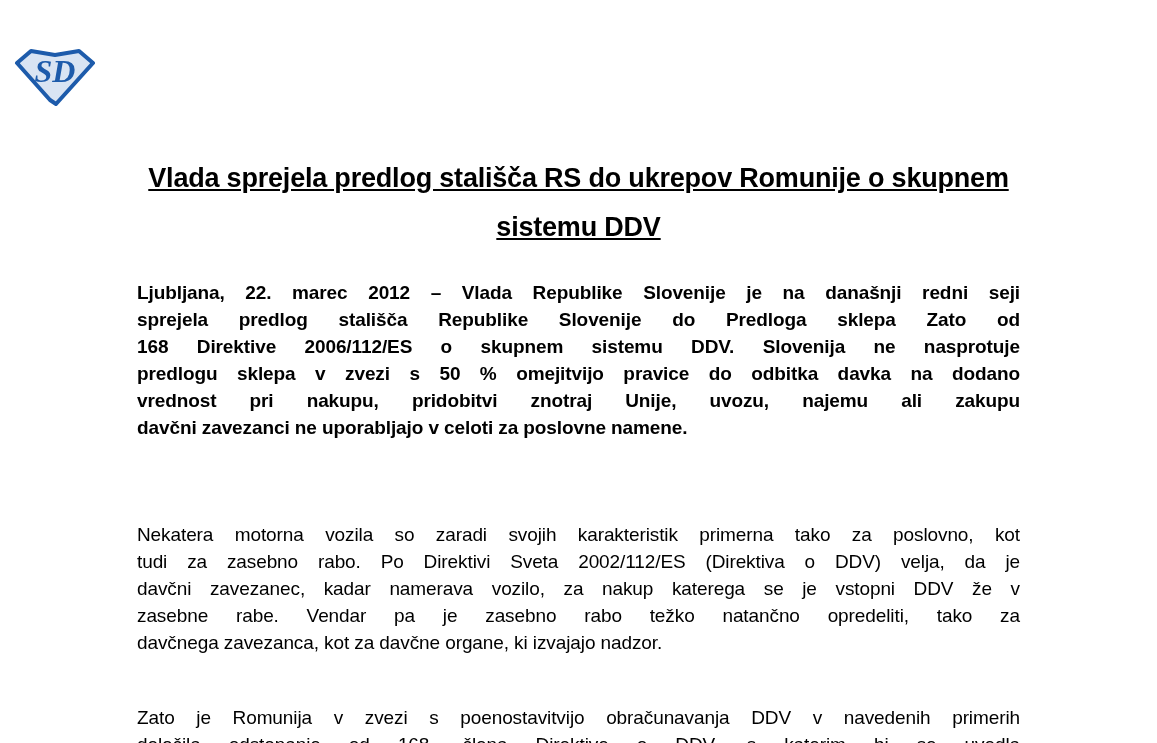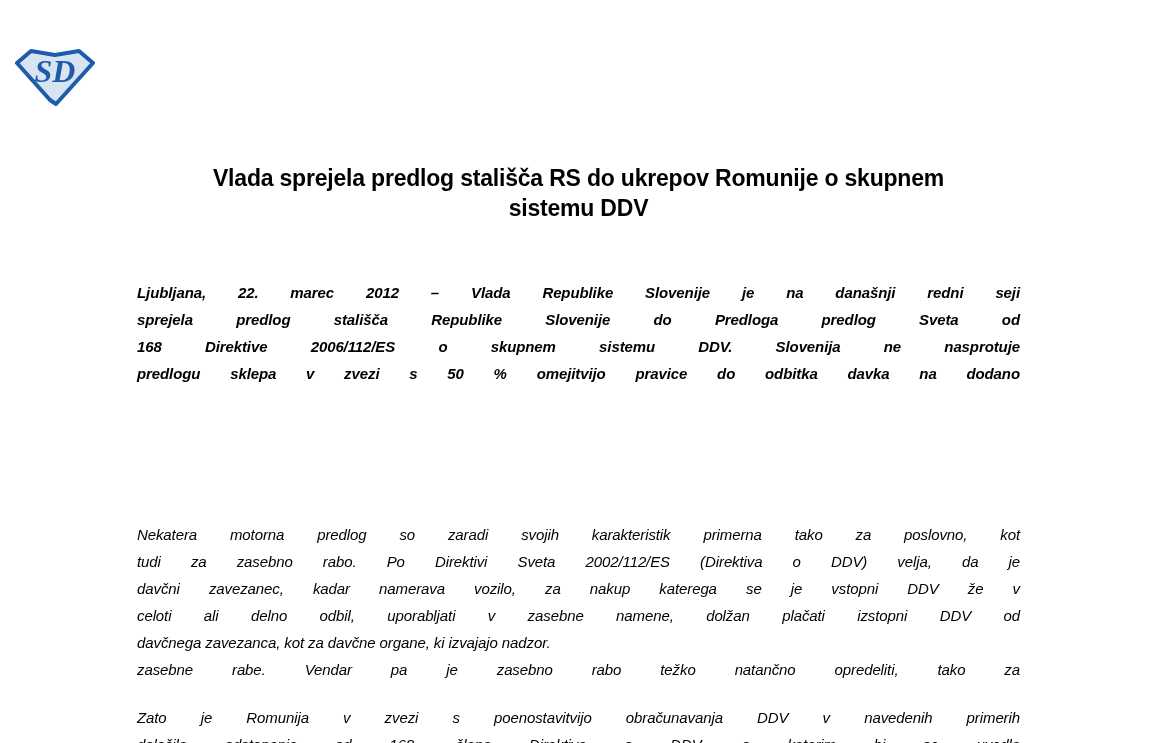--- a/index.html
+++ b/index.html
@@ -17,66 +17,67 @@
     left: 14px;
     top: 48px;
     width: 82px;
     height: 58px;
   }
   .doc-title {
     position: absolute;
     left: 137px;
     top: 163px;
     width: 883px;
-    font-size: 23px;
+    font-size: 27px;
     font-weight: bold;
     line-height: 30px;
     letter-spacing: -0.2px;
+    text-decoration: underline;
   }
   .doc-title .tline { text-align: center; text-align-last: center; }
   .para {
     position: absolute;
     left: 137px;
     width: 883px;
-    font-size: 15px;
+    font-size: 19px;
     line-height: 27px;
     letter-spacing: -0.1px;
-    font-style: italic;
   }
   .para .tline { text-align: justify; text-align-last: justify; }
   .para-bold { font-weight: bold; }
   .p1 { top: 279px; }
   .p2 { top: 521px; }
   .p3 { top: 704px; }
 </style>
 </head>
 <body>
 
 <svg class="logo" viewBox="0 0 82 58" xmlns="http://www.w3.org/2000/svg">
   <polygon points="3,15 17,3 41,7 65,3 79,15 42,56 36,52" fill="#d9e4f3" stroke="#1d5bab" stroke-width="4" stroke-linejoin="round"></polygon>
   <text x="41" y="34" text-anchor="middle" font-family="Liberation Serif, serif" font-size="32" font-style="italic" font-weight="bold" fill="#1d5bab">SD</text>
 </svg>
 
 <div class="doc-title">
     <div class="tline">Vlada sprejela predlog stališča RS do ukrepov Romunije o skupnem</div>
-    <div class="tline" style="text-align-last: center;">sistemu DDV</div>
+    <div class="tline" style="text-align-last: center; margin-top: 19px;">sistemu DDV</div>
   </div>
 
 <div class="para para-bold p1">
     <div class="tline">Ljubljana, 22. marec 2012 – Vlada Republike Slovenije je na današnji redni seji</div>
-    <div class="tline">sprejela predlog stališča Republike Slovenije do Predloga predlog Sveta od</div>
+    <div class="tline">sprejela predlog stališča Republike Slovenije do Predloga sklepa Zato od</div>
     <div class="tline">168 Direktive 2006/112/ES o skupnem sistemu DDV. Slovenija ne nasprotuje</div>
     <div class="tline">predlogu sklepa v zvezi s 50 % omejitvijo pravice do odbitka davka na dodano</div>
+    <div class="tline">vrednost pri nakupu, pridobitvi znotraj Unije, uvozu, najemu ali zakupu</div>
+    <div class="tline" style="text-align-last: left;">davčni zavezanci ne uporabljajo v celoti za poslovne namene.</div>
   </div>
 
 <div class="para p2">
-    <div class="tline">Nekatera motorna predlog so zaradi svojih karakteristik primerna tako za poslovno, kot</div>
+    <div class="tline">Nekatera motorna vozila so zaradi svojih karakteristik primerna tako za poslovno, kot</div>
     <div class="tline">tudi za zasebno rabo. Po Direktivi Sveta 2002/112/ES (Direktiva o DDV) velja, da je</div>
     <div class="tline">davčni zavezanec, kadar namerava vozilo, za nakup katerega se je vstopni DDV že v</div>
-    <div class="tline">celoti ali delno odbil, uporabljati v zasebne namene, dolžan plačati izstopni DDV od</div>
+    <div class="tline">zasebne rabe. Vendar pa je zasebno rabo težko natančno opredeliti, tako za</div>
     <div class="tline" style="text-align-last: left;">davčnega zavezanca, kot za davčne organe, ki izvajajo nadzor.</div>
-    <div class="tline">zasebne rabe. Vendar pa je zasebno rabo težko natančno opredeliti, tako za</div>
   </div>
 
 <div class="para p3">
     <div class="tline">Zato je Romunija v zvezi s poenostavitvijo obračunavanja DDV v navedenih primerih</div>
     <div class="tline">določila odstopanje od 168. člena Direktive o DDV, s katerim bi se uvedla</div>
   </div>
 
 </body></html>

